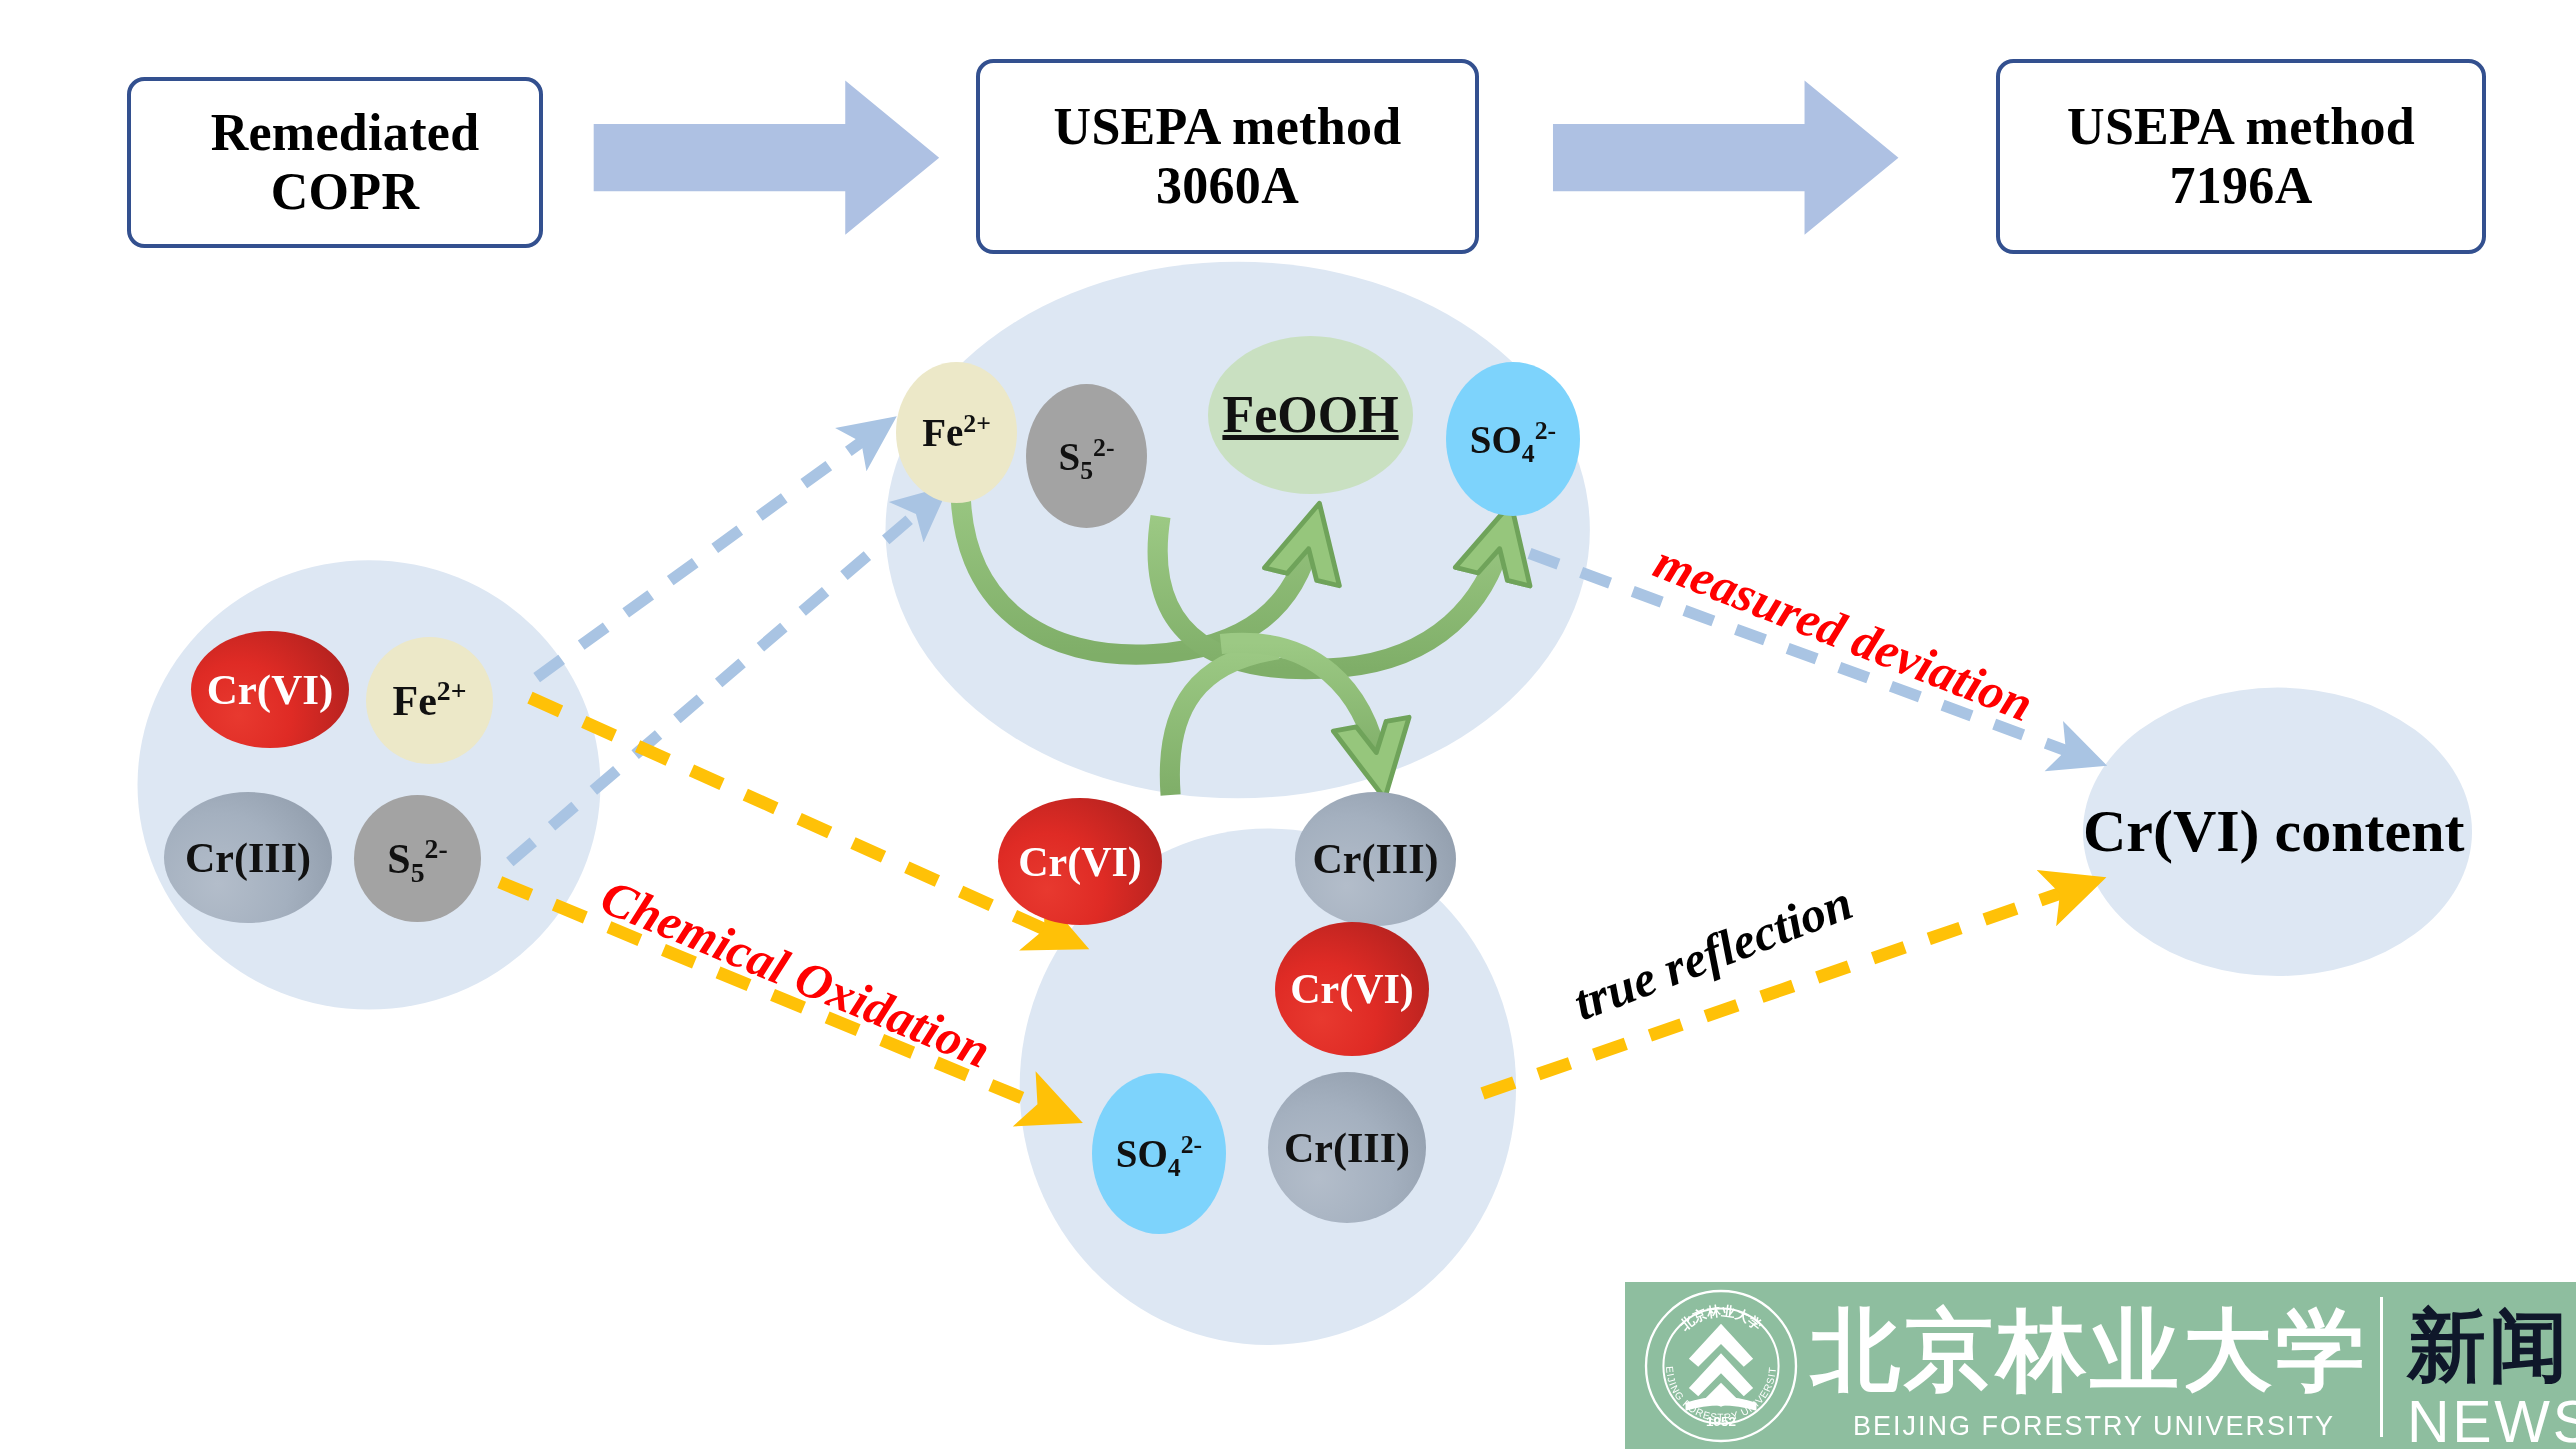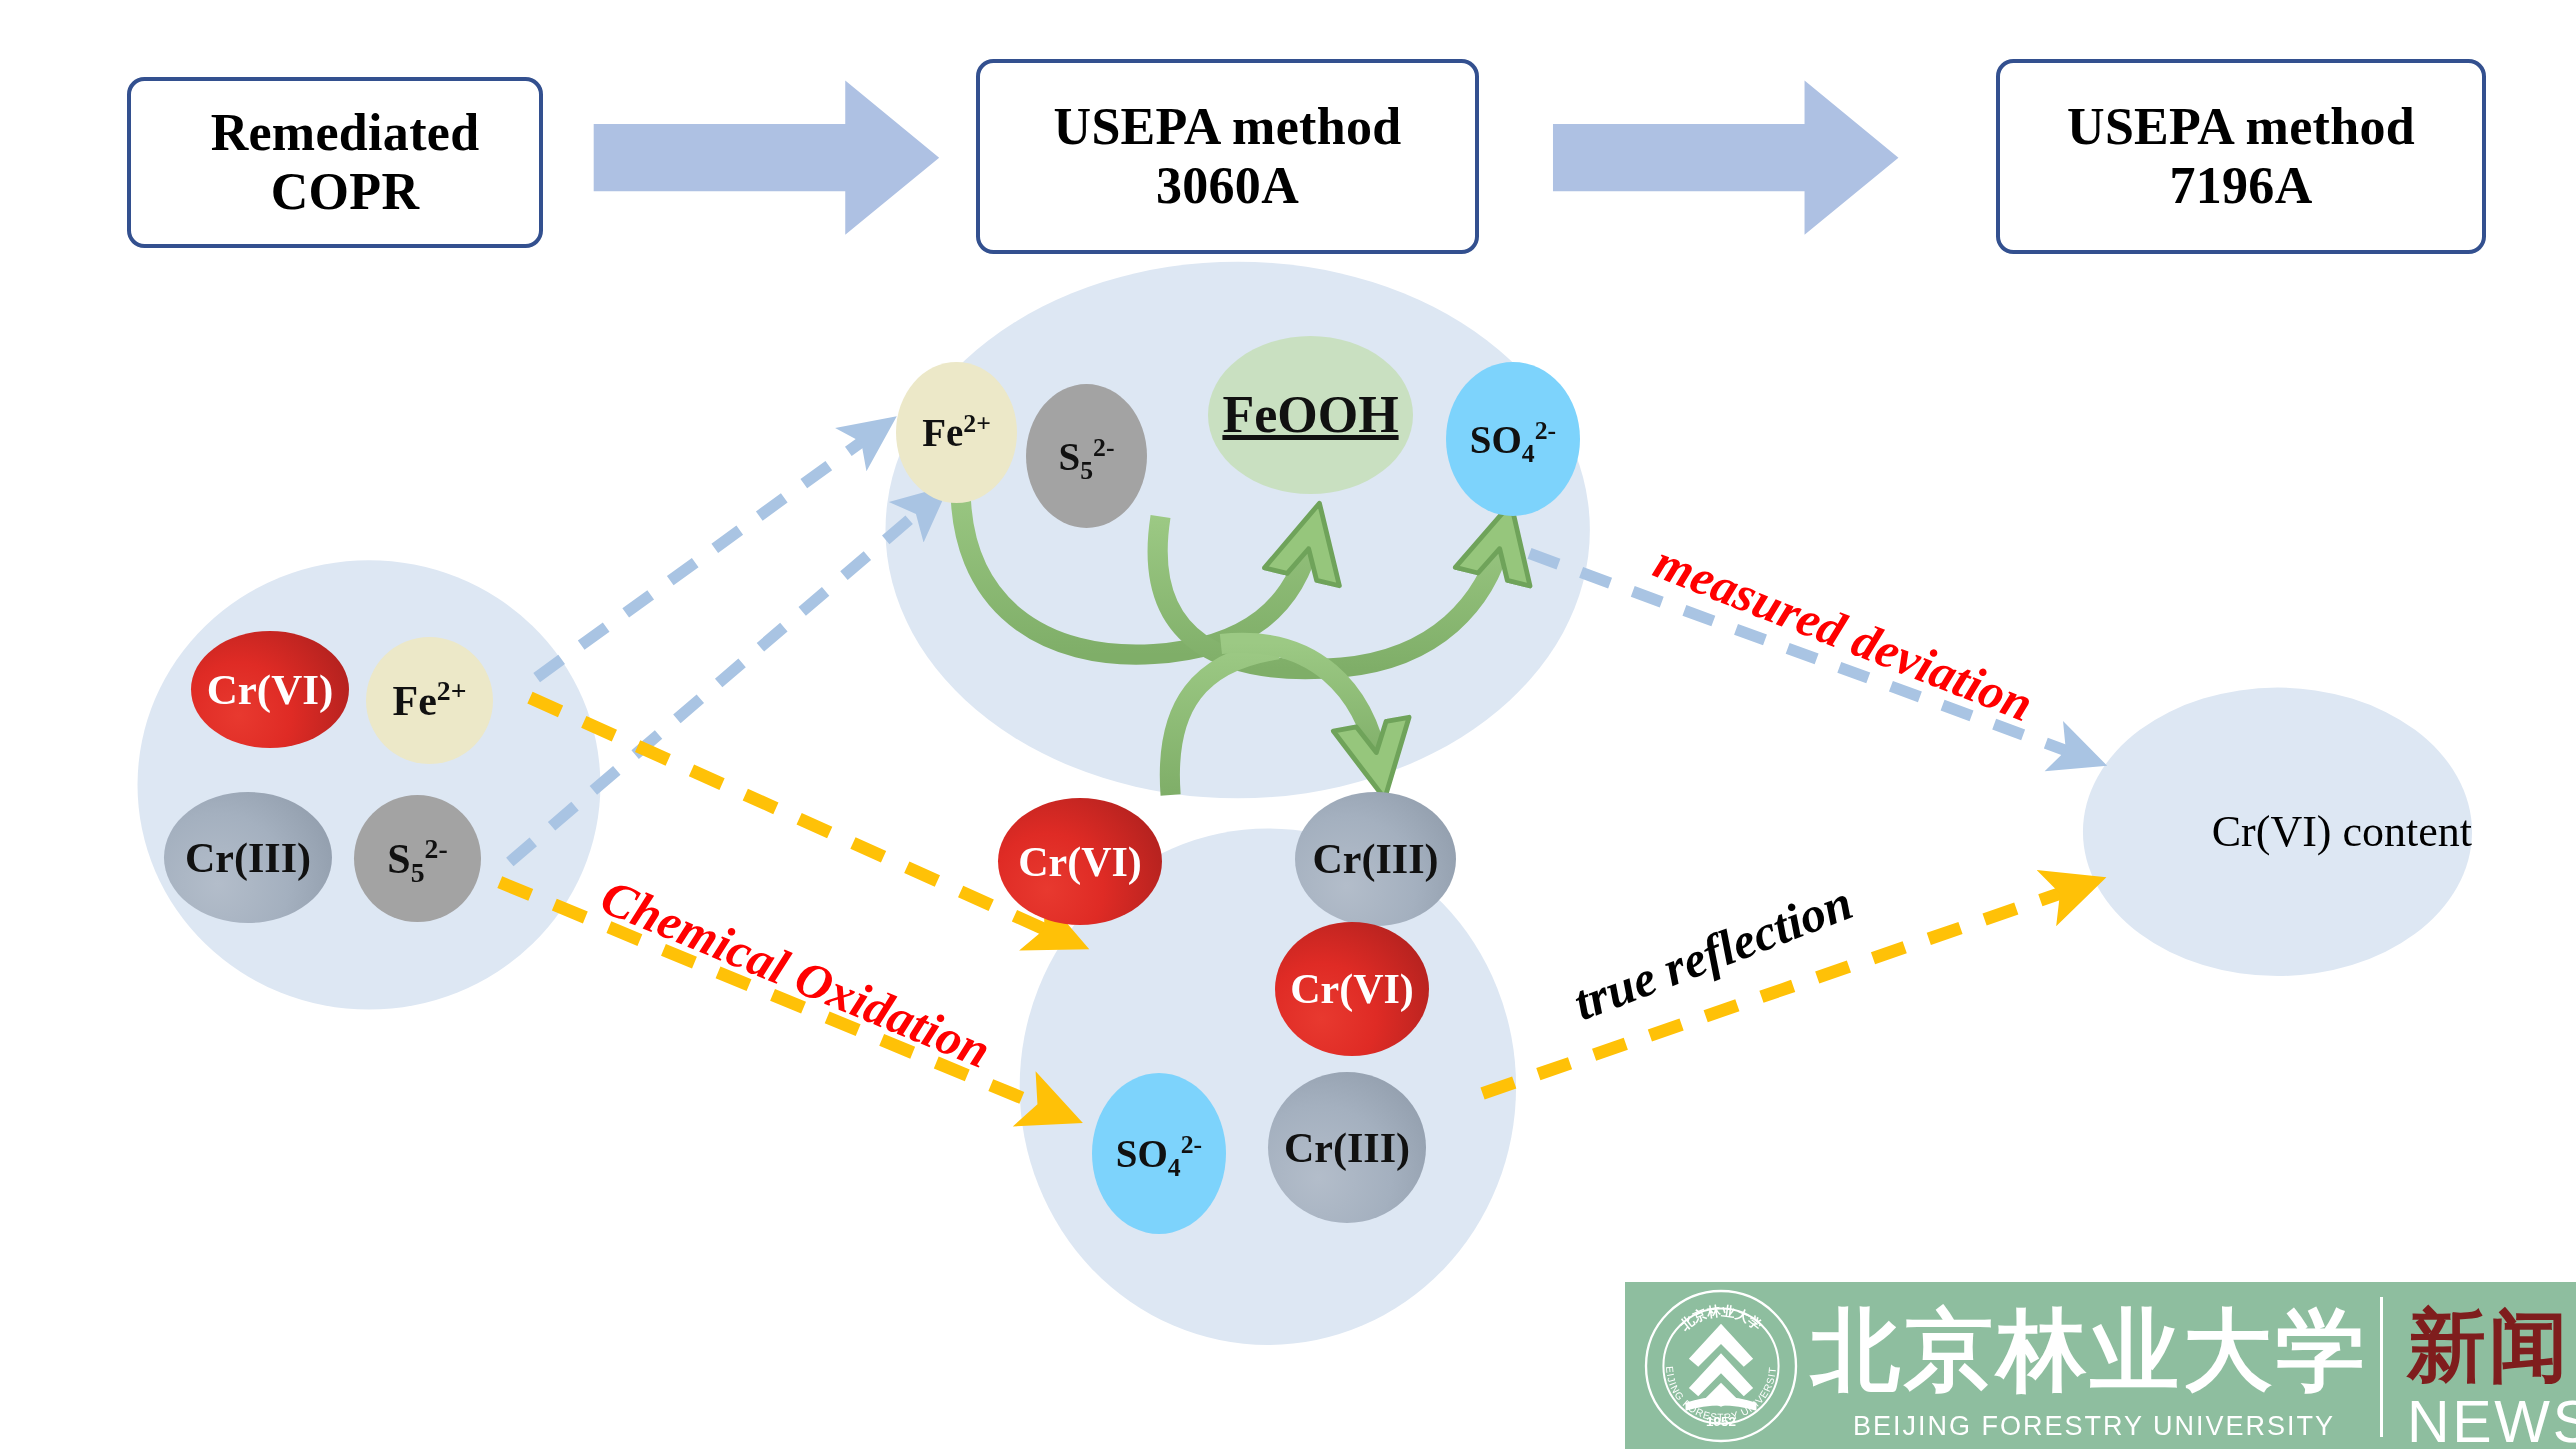--- a/index.html
+++ b/index.html
@@ -89,21 +89,21 @@
   #wm-en{
     position:absolute;left:228px;top:129px;width:510px;
     color:#ffffff;font-size:27px;letter-spacing:2px;
     font-family:"Liberation Sans","DejaVu Sans",sans-serif;
     white-space:nowrap;
   }
   #wm-divider{
     position:absolute;left:755px;top:14.8px;width:3.4px;height:140px;background:#ffffff;
   }
   #wm-news-cn{
-    position:absolute;left:782px;top:12px;color:#7f1d1d;
+    position:absolute;left:782px;top:12px;color:#0f172a;
     font-size:79px;font-weight:bold;letter-spacing:2.7px;
     font-family:"DejaVu Sans","Liberation Sans",sans-serif;white-space:nowrap;
   }
   #wm-news-en{
     position:absolute;left:782px;top:106px;color:#ffffff;
     font-size:59px;letter-spacing:2.7px;
     font-family:"Liberation Sans","DejaVu Sans",sans-serif;white-space:nowrap;
   }
 </style>
 </head>
@@ -210,22 +210,22 @@
     <span class="lbl">Cr(VI)</span>
   </div>
   <div class="bubble c-so4" style="left:1092px;top:1073px;width:134px;height:161px;font-size:39px;">
     <span class="lbl"><span>SO</span><sub>4</sub><sup>2-</sup></span>
   </div>
   <div class="bubble c-criii" style="left:1268px;top:1072px;width:158px;height:151px;font-size:42px;">
     <span class="lbl">Cr(III)</span>
   </div>
 
   <div style="position:absolute;left:2083px;top:798px;width:389px;height:67px;
-              display:flex;align-items:center;justify-content:flex-end;
-              font-size:44px;font-weight:normal;color:#000000;white-space:nowrap;">
+              display:flex;align-items:center;justify-content:flex-start;
+              font-size:60px;font-weight:bold;color:#000000;white-space:nowrap;">
     <span>Cr(VI) content</span>
   </div>
 
   <div class="path-label" id="lbl-measured">
     <span>measured deviation</span>
   </div>
   <div class="path-label" id="lbl-chemox">
     <span>Chemical Oxidation</span>
   </div>
   <div class="path-label" id="lbl-true">

